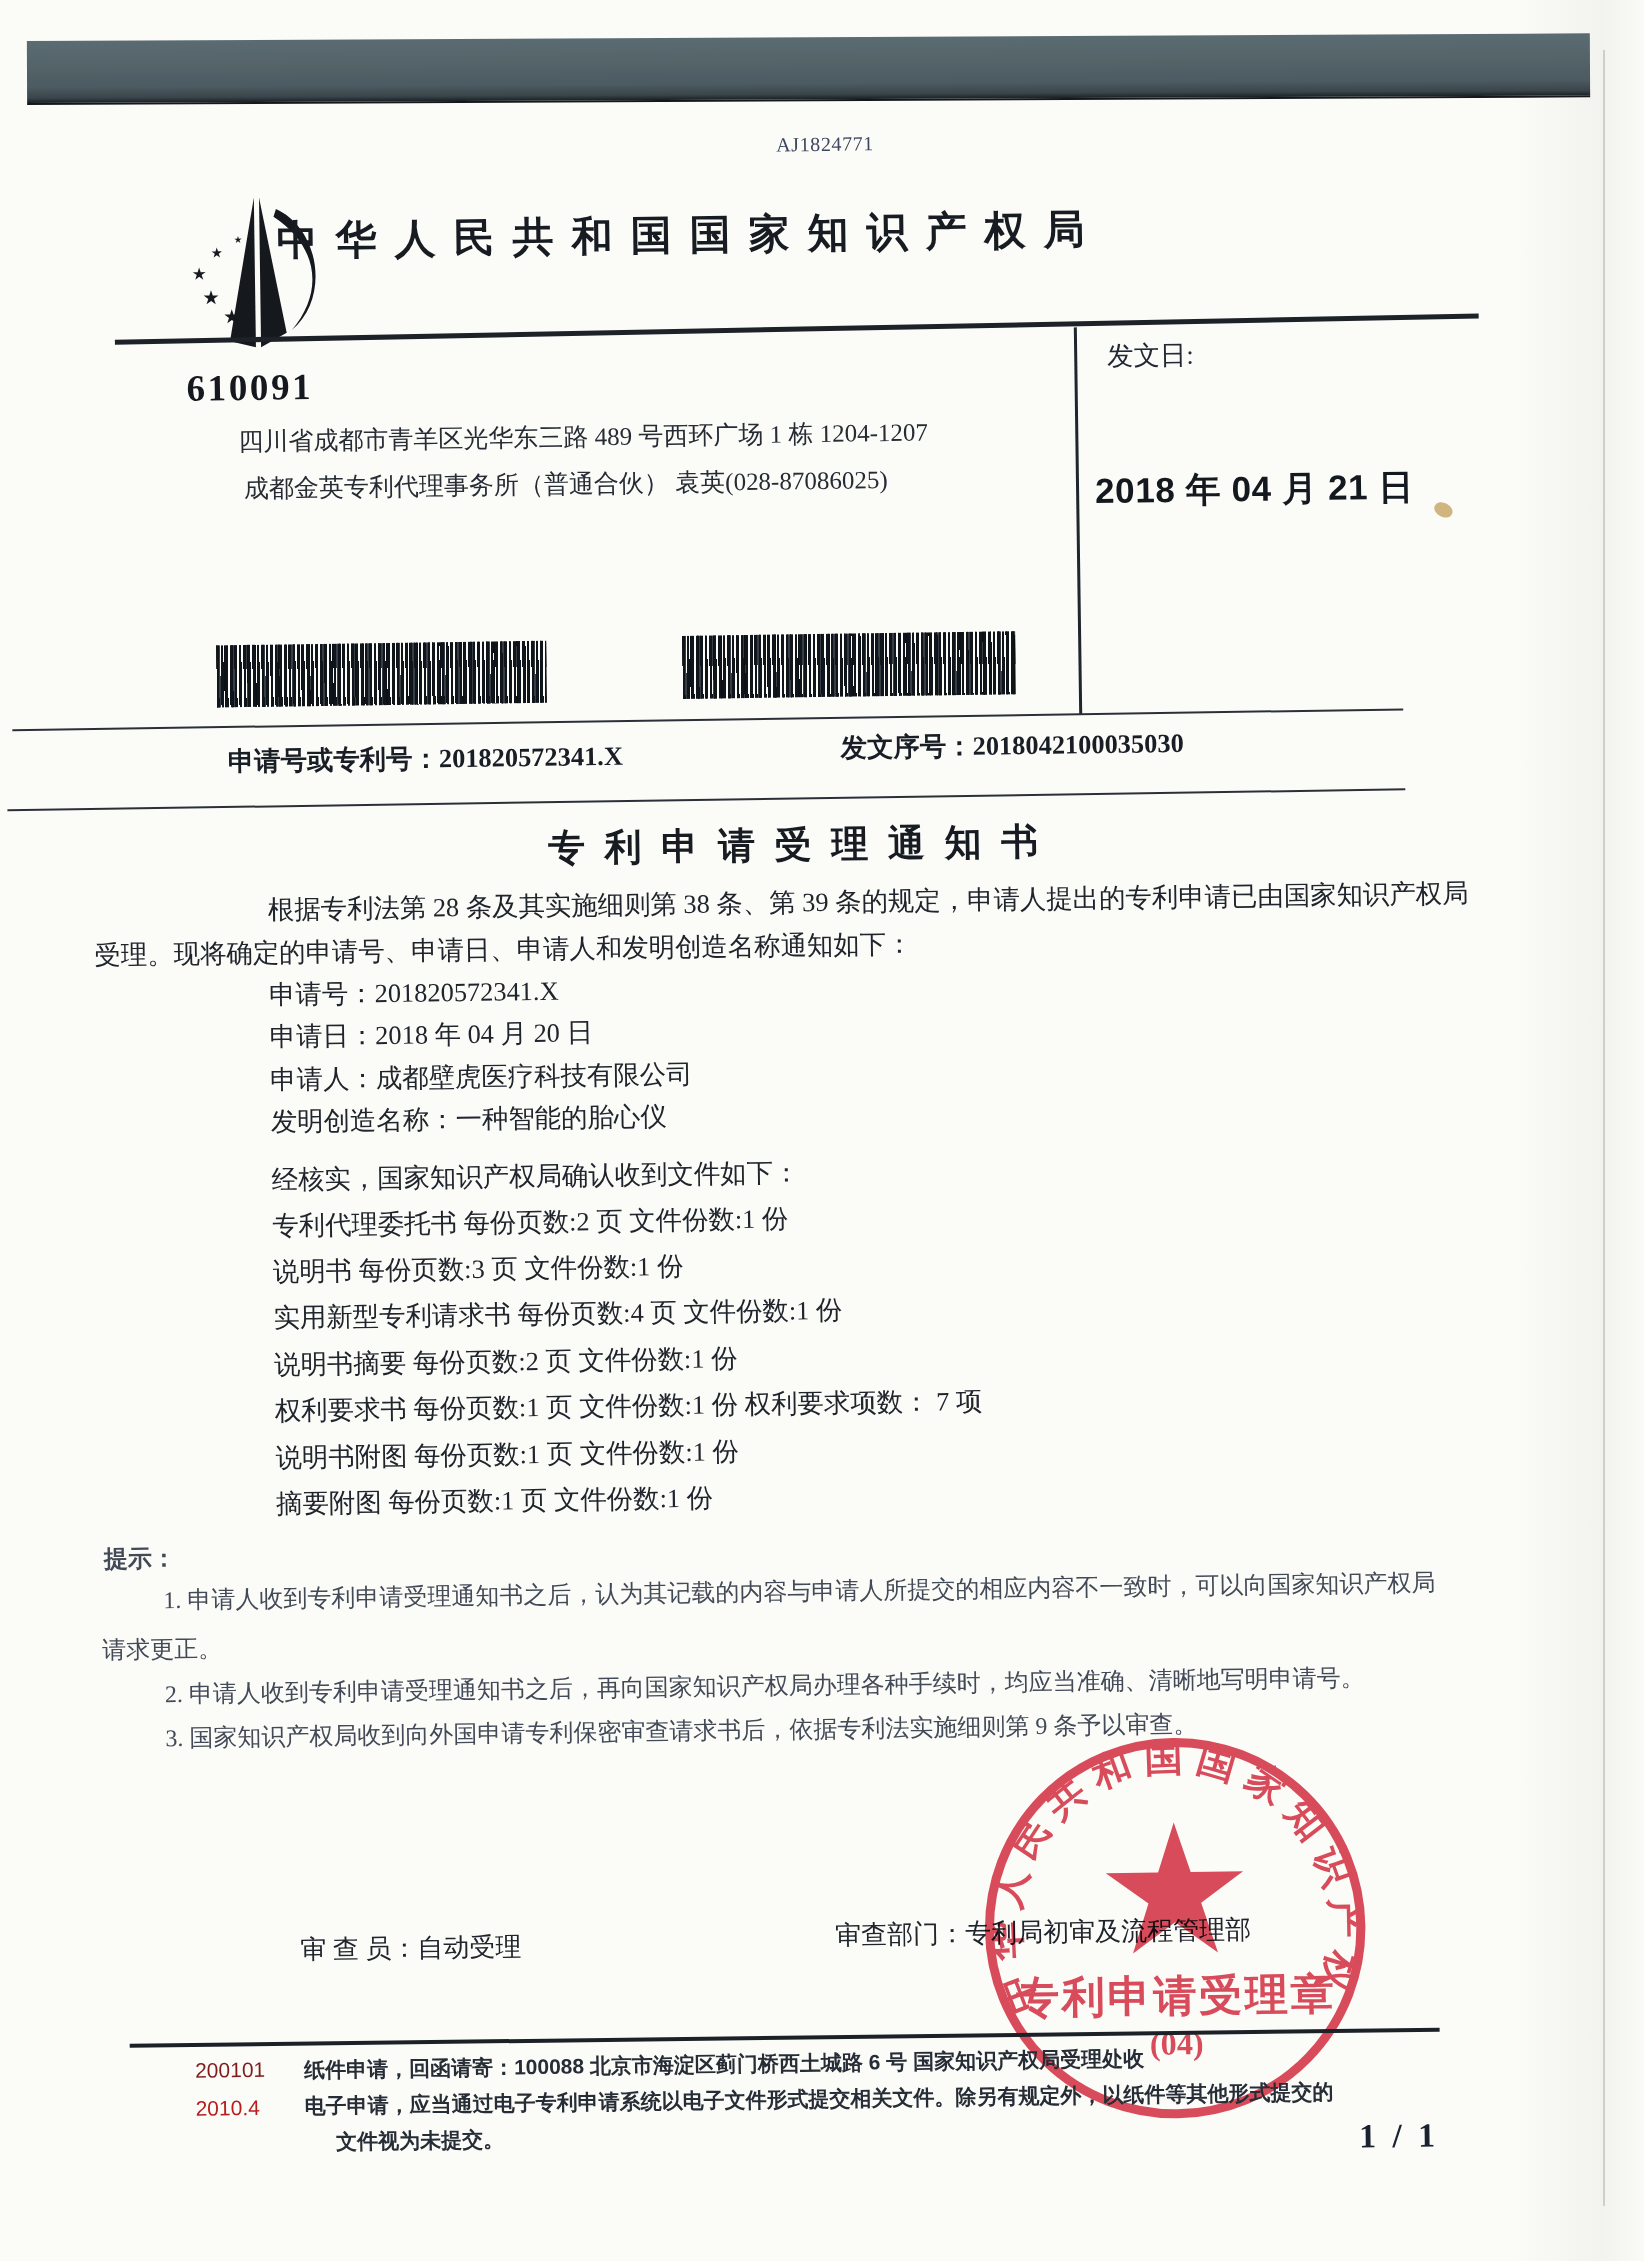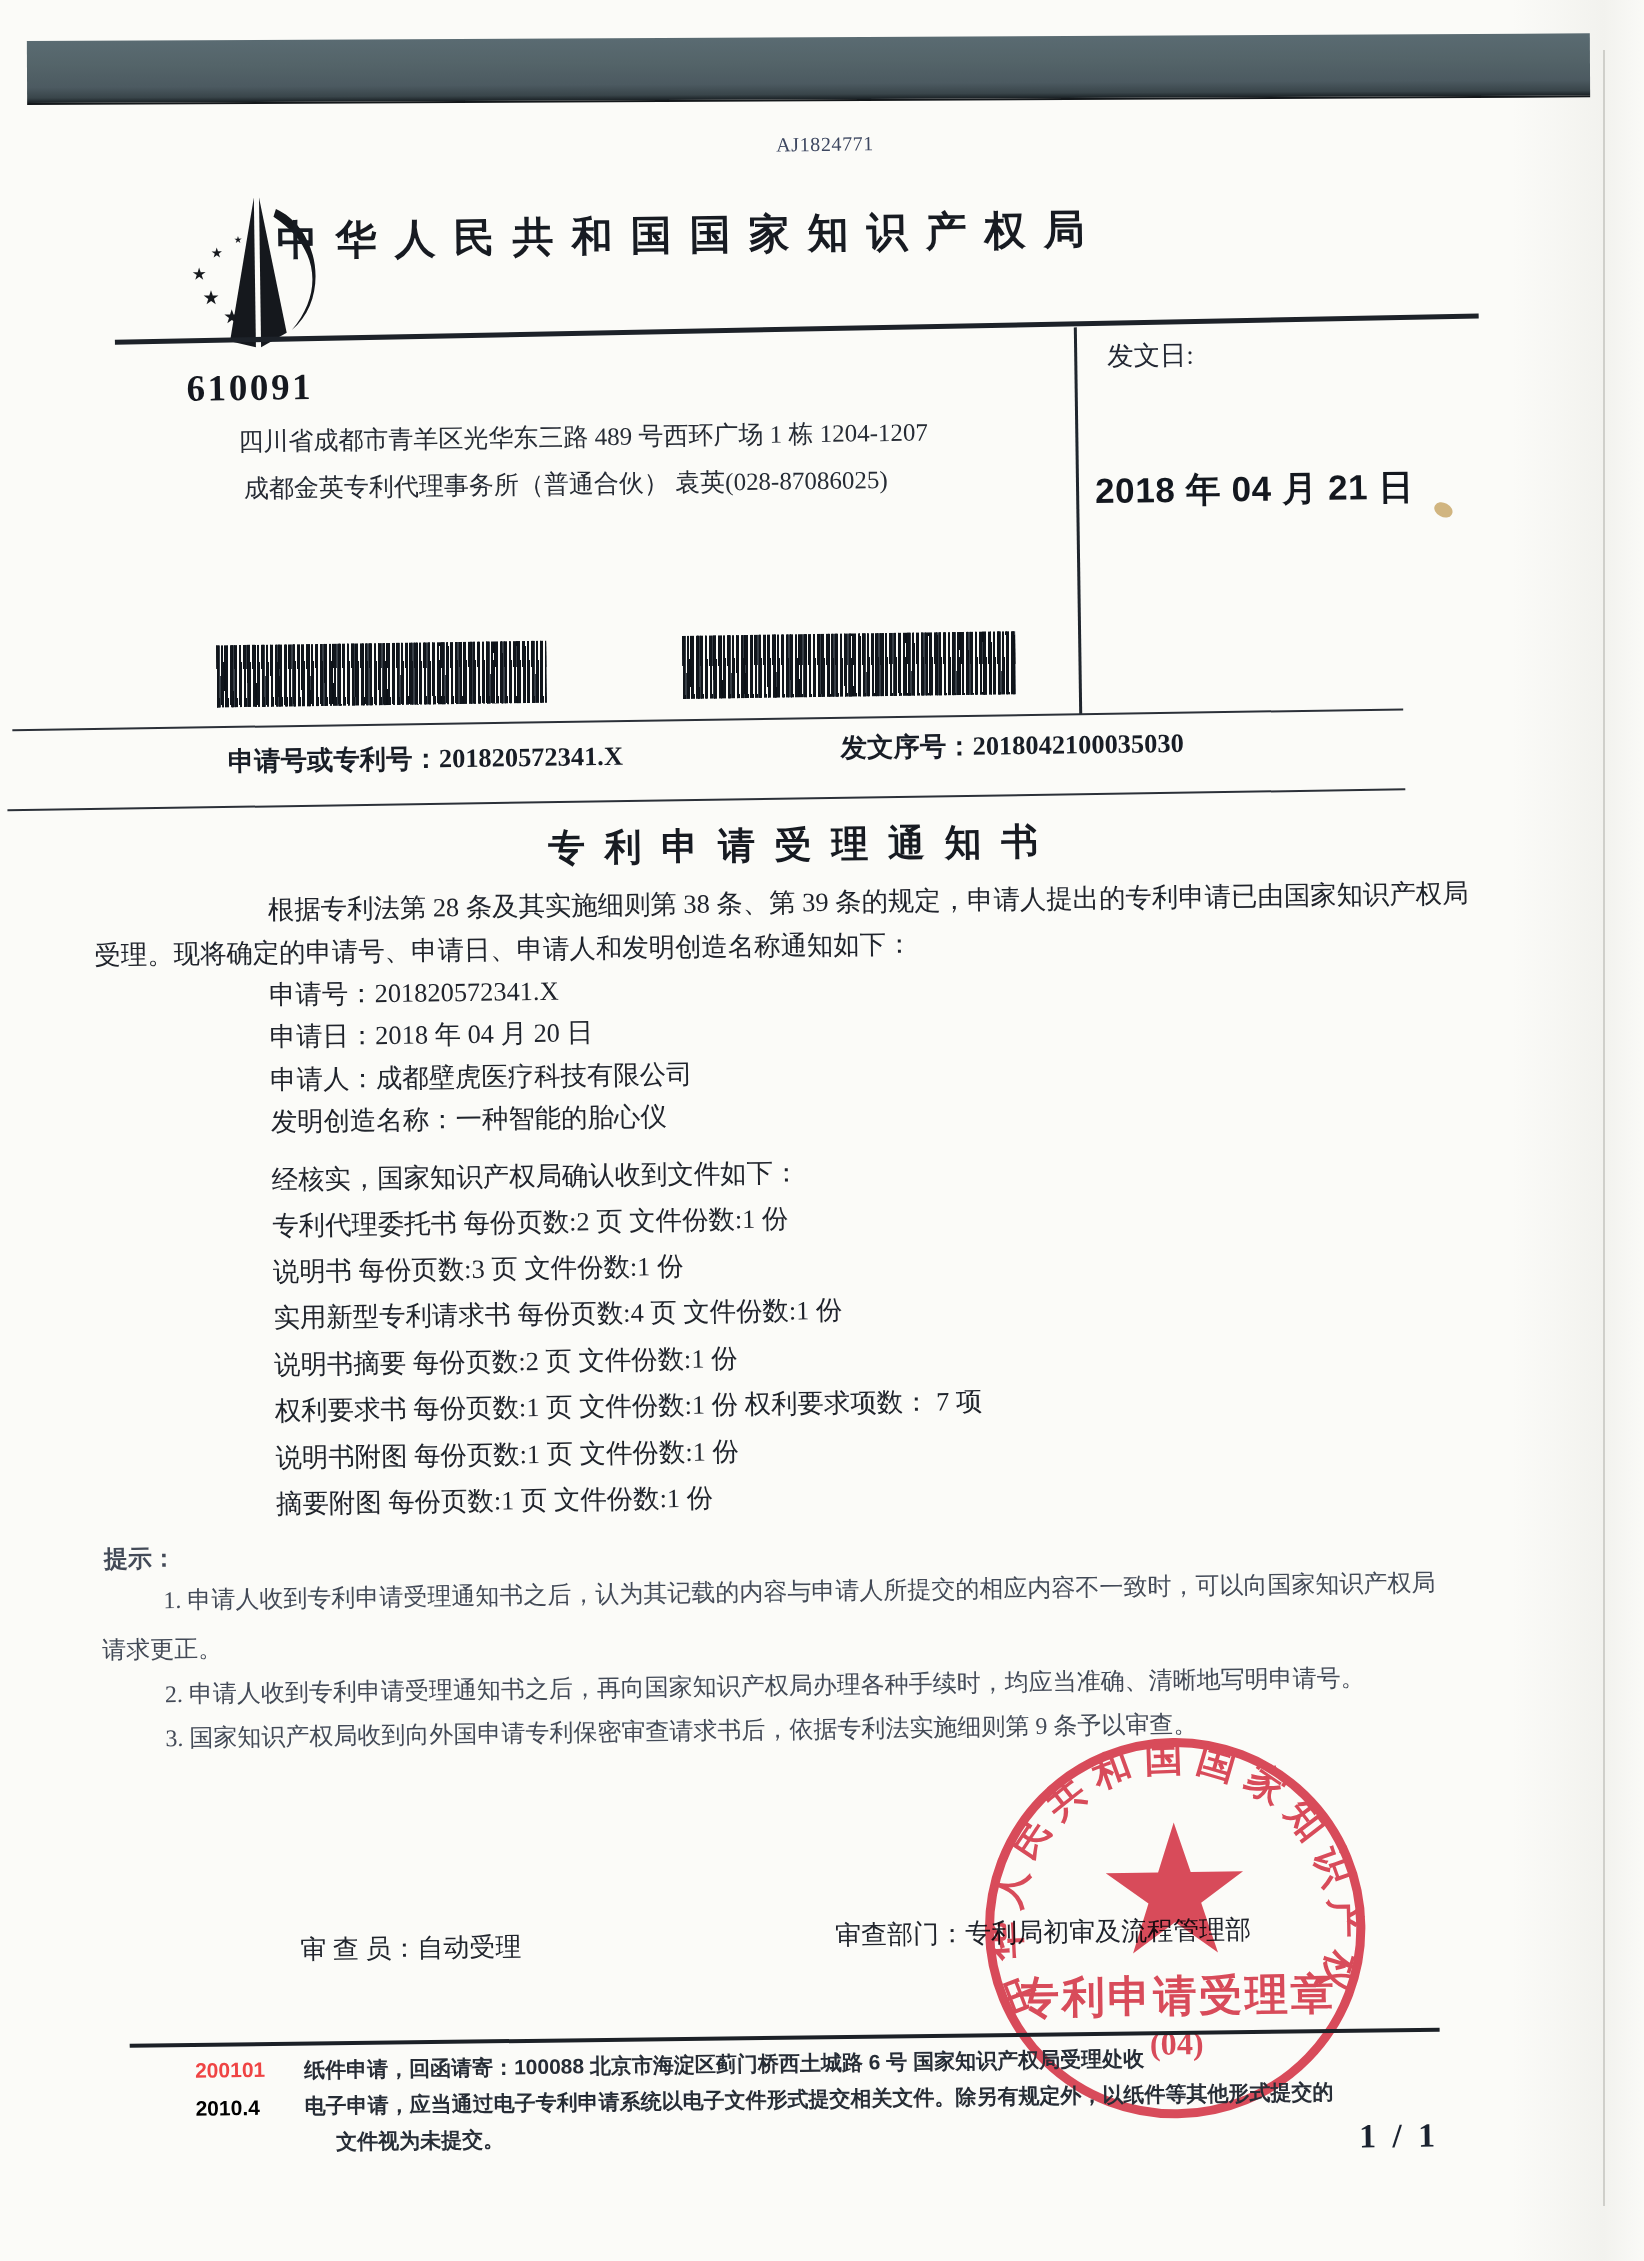--- a/index.html
+++ b/index.html
@@ -117,22 +117,22 @@
     <text font-size="60" font-weight="700" letter-spacing="17" fill="currentColor" font-family="Liberation Serif, DejaVu Serif, serif">
       <textPath href="#ringpath" startOffset="4">中华人民共和国国家知识产权局</textPath>
     </text>
     <polygon fill="currentColor" points="304,140 329.3,217.2 410.5,217.4 344.9,265.3 369.9,342.6 304,295 238.1,342.6 263.1,265.3 197.5,217.4 278.7,217.2"></polygon>
     <text x="304" y="432" text-anchor="middle" font-size="67" font-weight="700" letter-spacing="4" fill="currentColor" font-family="Liberation Serif, DejaVu Serif, serif">专利申请受理章</text>
     <text x="304" y="500" text-anchor="middle" font-size="50" font-weight="700" fill="currentColor" font-family="Liberation Serif, DejaVu Serif, serif">(04)</text>
   </svg>
 
   <div class="rule" style="left:117px;top:2034px;width:1310px;height:3.9px;transform:rotate(0.1deg);background:#1c2127;"></div>
 
-  <div class="t sans" style="left:182px;top:2050px;font-size:21px;font-weight:700;color:#ef4444;">200101</div>
-  <div class="t sans" style="left:182px;top:2088px;font-size:21px;font-weight:700;color:#000000;">2010.4</div>
+  <div class="t sans" style="left:182px;top:2050px;font-size:21px;font-weight:400;color:#7f1d1d;">200101</div>
+  <div class="t sans" style="left:182px;top:2088px;font-size:21px;font-weight:400;color:#b91c1c;">2010.4</div>
   <div class="t sans" style="left:291px;top:2049px;font-size:21px;font-weight:600;color:#272d36;">纸件申请，回函请寄：100088 北京市海淀区蓟门桥西土城路 6 号   国家知识产权局受理处收</div>
   <div class="t sans" style="left:291px;top:2085px;font-size:21px;font-weight:600;color:#272d36;">电子申请，应当通过电子专利申请系统以电子文件形式提交相关文件。除另有规定外，以纸件等其他形式提交的</div>
   <div class="t sans" style="left:322px;top:2121px;font-size:21px;font-weight:600;color:#272d36;">文件视为未提交。</div>
 
   <div class="t" style="left:1345px;top:2125px;font-size:34px;font-weight:700;letter-spacing:3.9px;color:#1a2230;">1 / 1</div>
 
 </div>
 
 
 </body></html>

